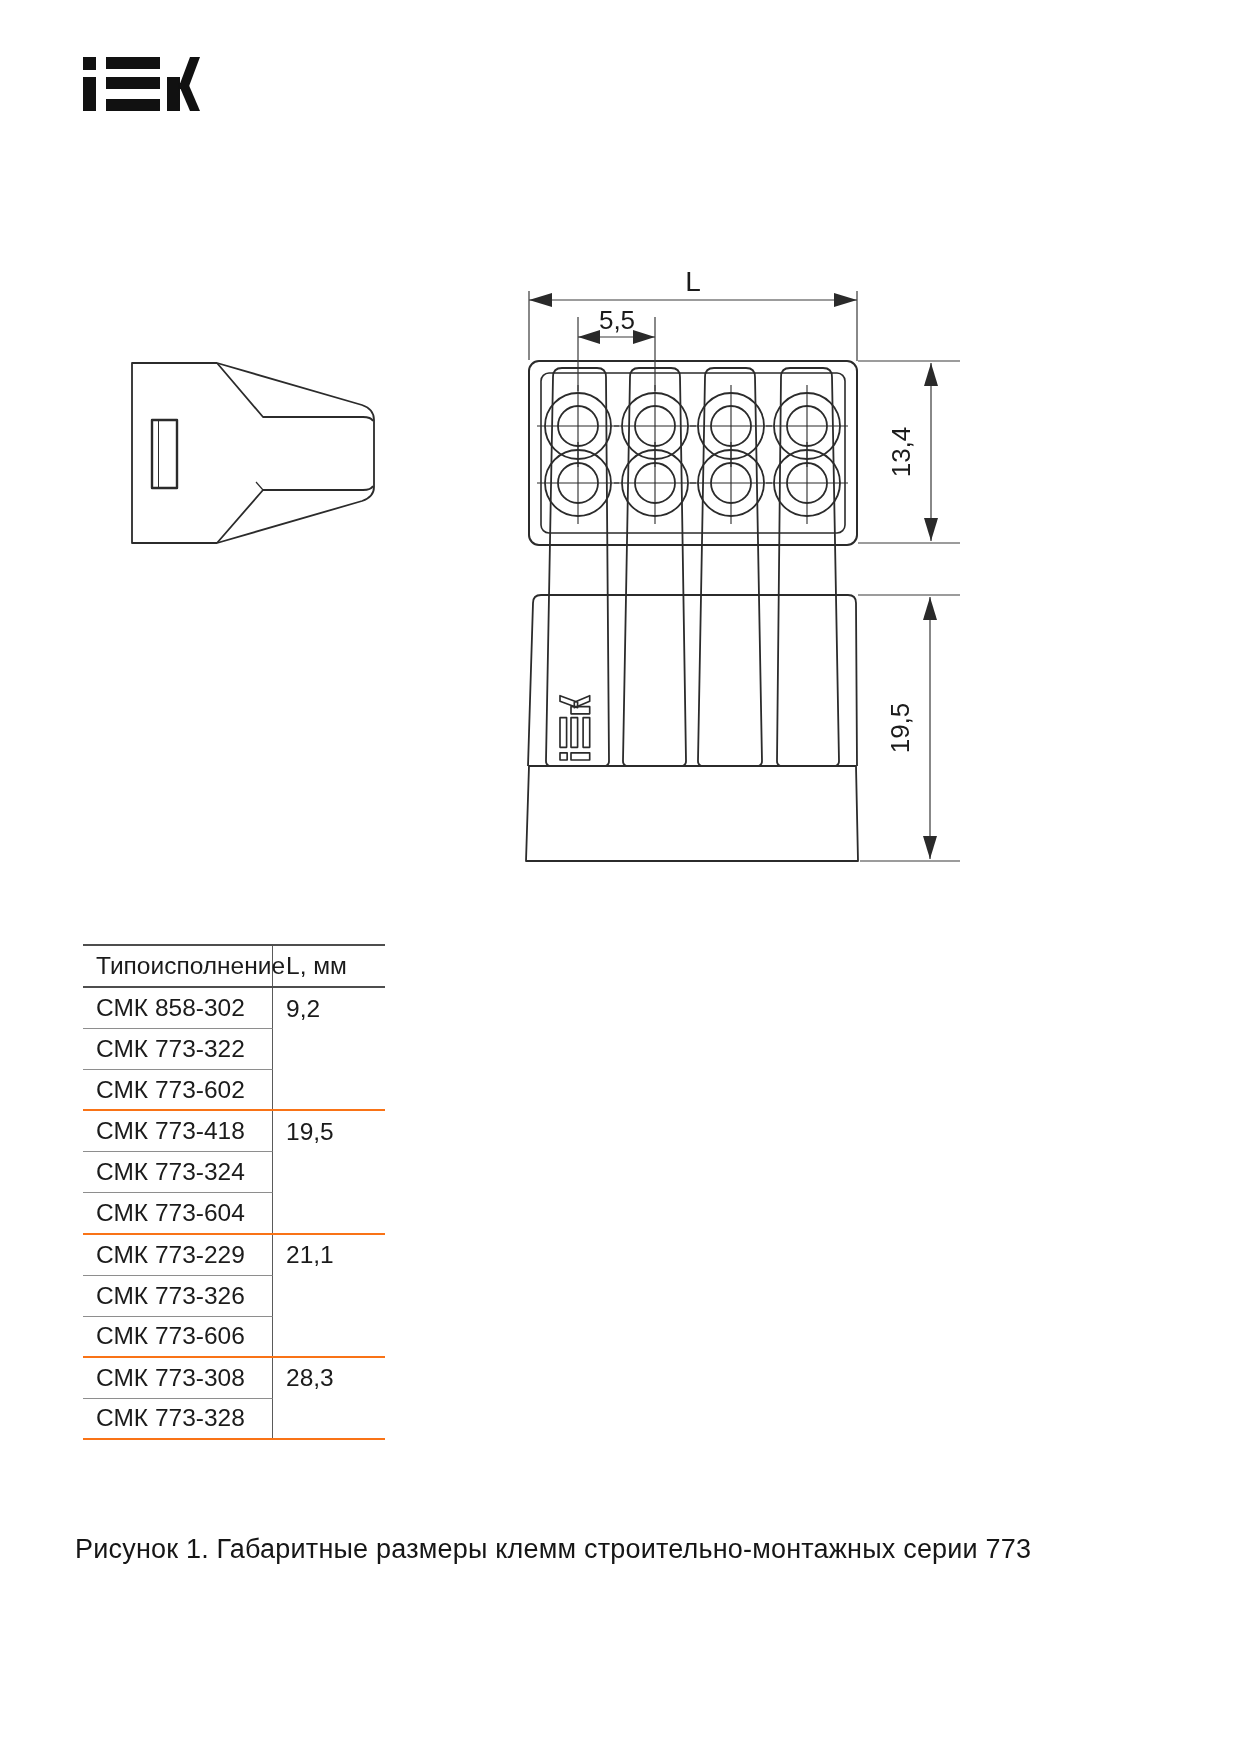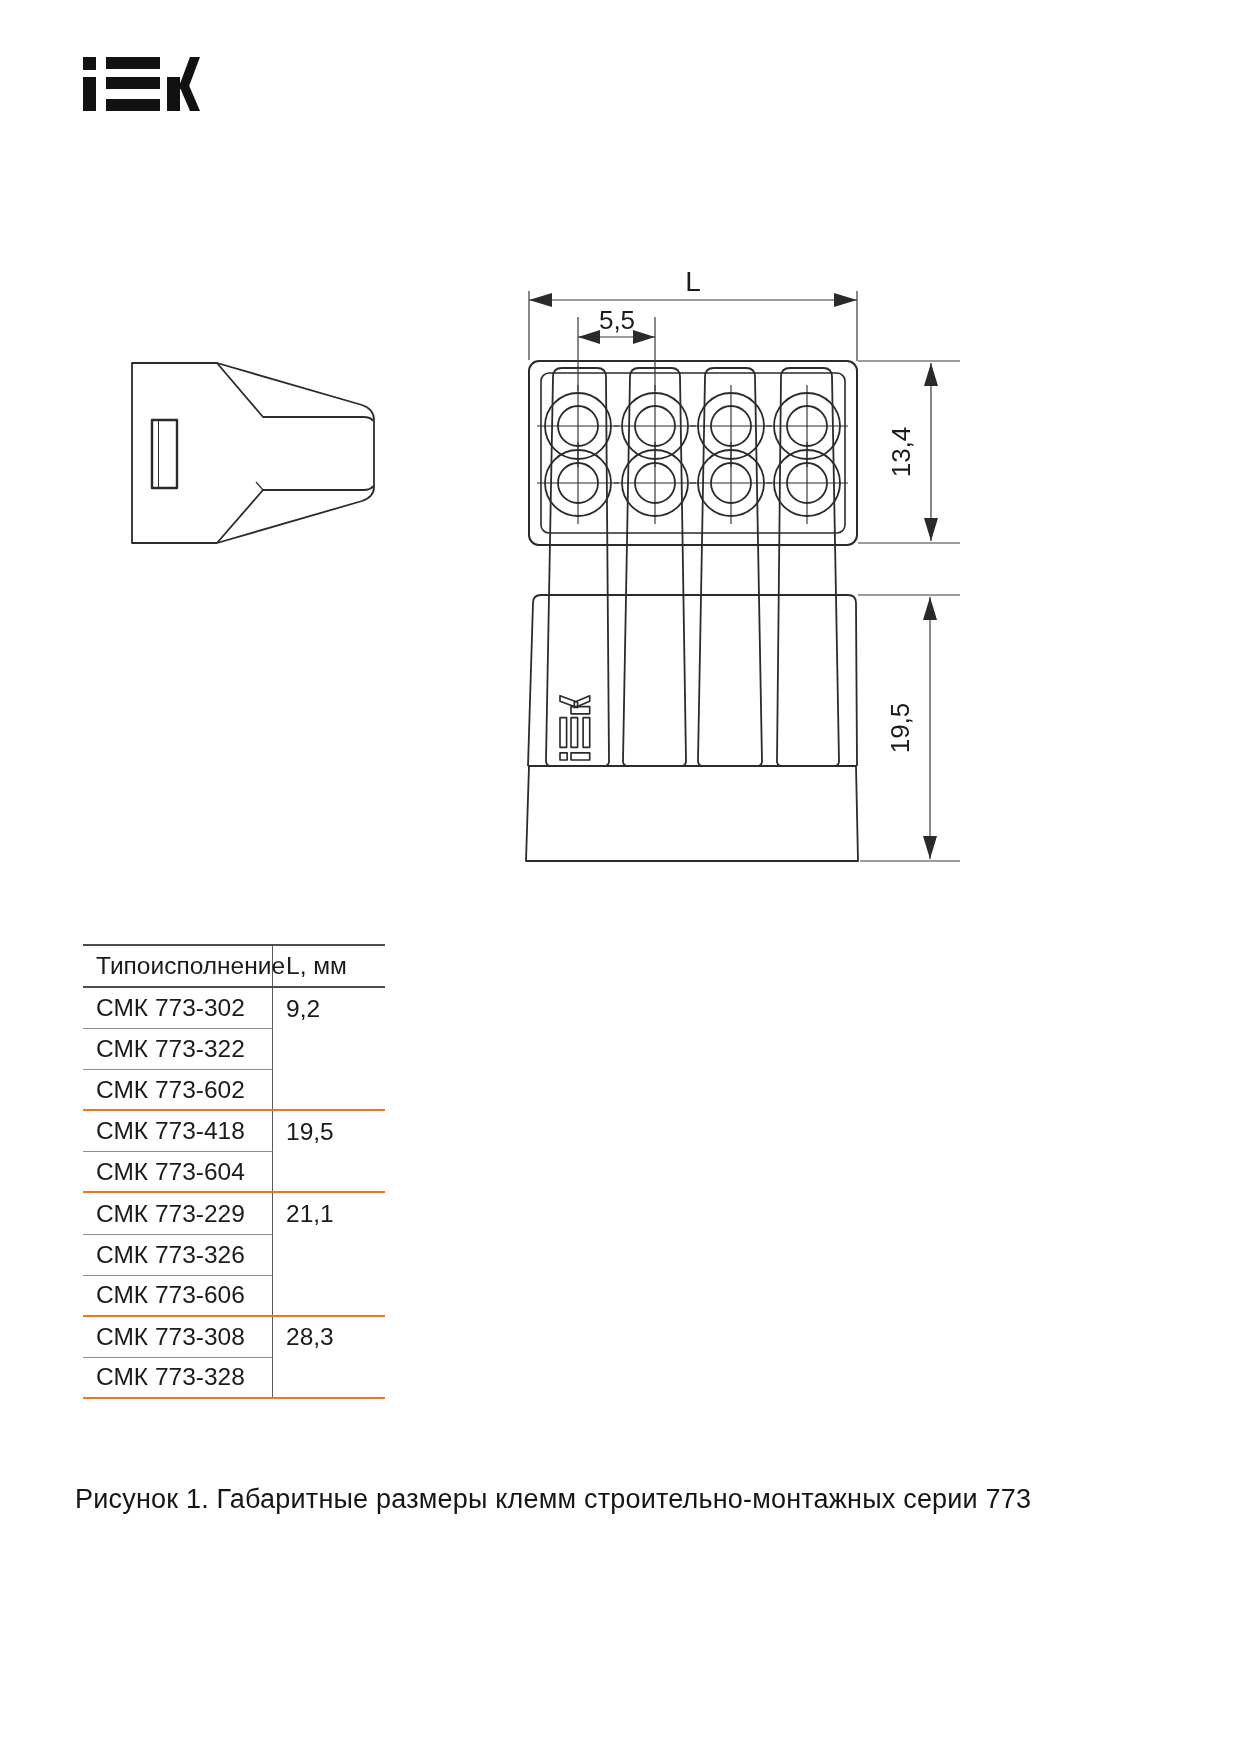--- a/index.html
+++ b/index.html
@@ -34,21 +34,21 @@
     width:190px;box-sizing:border-box;flex:none;
     border-right:1.6px solid #5a5a5a;
     padding-left:13px;display:flex;align-items:center;
   }
   .t-row.light .c1{border-bottom:1.4px solid #8e8e8e;}
   .c2{
     flex:1;box-sizing:border-box;
     padding-left:13px;display:flex;align-items:center;
   }
   .caption{
-    position:absolute;left:75px;top:1484px;
+    position:absolute;left:75px;top:1534px;
     font-size:27px;color:#161616;letter-spacing:0.2px;
     white-space:nowrap;
   }
 </style>
 </head>
 <body>
 
 <div class="page">
 
   <svg class="logo-svg" width="117" height="54" viewBox="0 0 117 54" role="img">
@@ -169,35 +169,39 @@
     </g>
   </svg>
 
   <div class="spec-table">
     <div class="t-header">
       <div class="c1">Типоисполнение</div>
       <div class="c2">L, мм</div>
     </div>
 
     <div class="t-row light">
-      <div class="c1">СМК 773-302</div>
+      <div class="c1">СМК 858-302</div>
       <div class="c2">9,2</div>
     </div>
     <div class="t-row light">
       <div class="c1">СМК 773-322</div>
       <div class="c2"></div>
     </div>
     <div class="t-row gend">
       <div class="c1">СМК 773-602</div>
       <div class="c2"></div>
     </div>
     <div class="t-row light">
       <div class="c1">СМК 773-418</div>
       <div class="c2">19,5</div>
     </div>
+    <div class="t-row light">
+      <div class="c1">СМК 773-324</div>
+      <div class="c2"></div>
+    </div>
     <div class="t-row gend">
       <div class="c1">СМК 773-604</div>
       <div class="c2"></div>
     </div>
     <div class="t-row light">
       <div class="c1">СМК 773-229</div>
       <div class="c2">21,1</div>
     </div>
     <div class="t-row light">
       <div class="c1">СМК 773-326</div>

